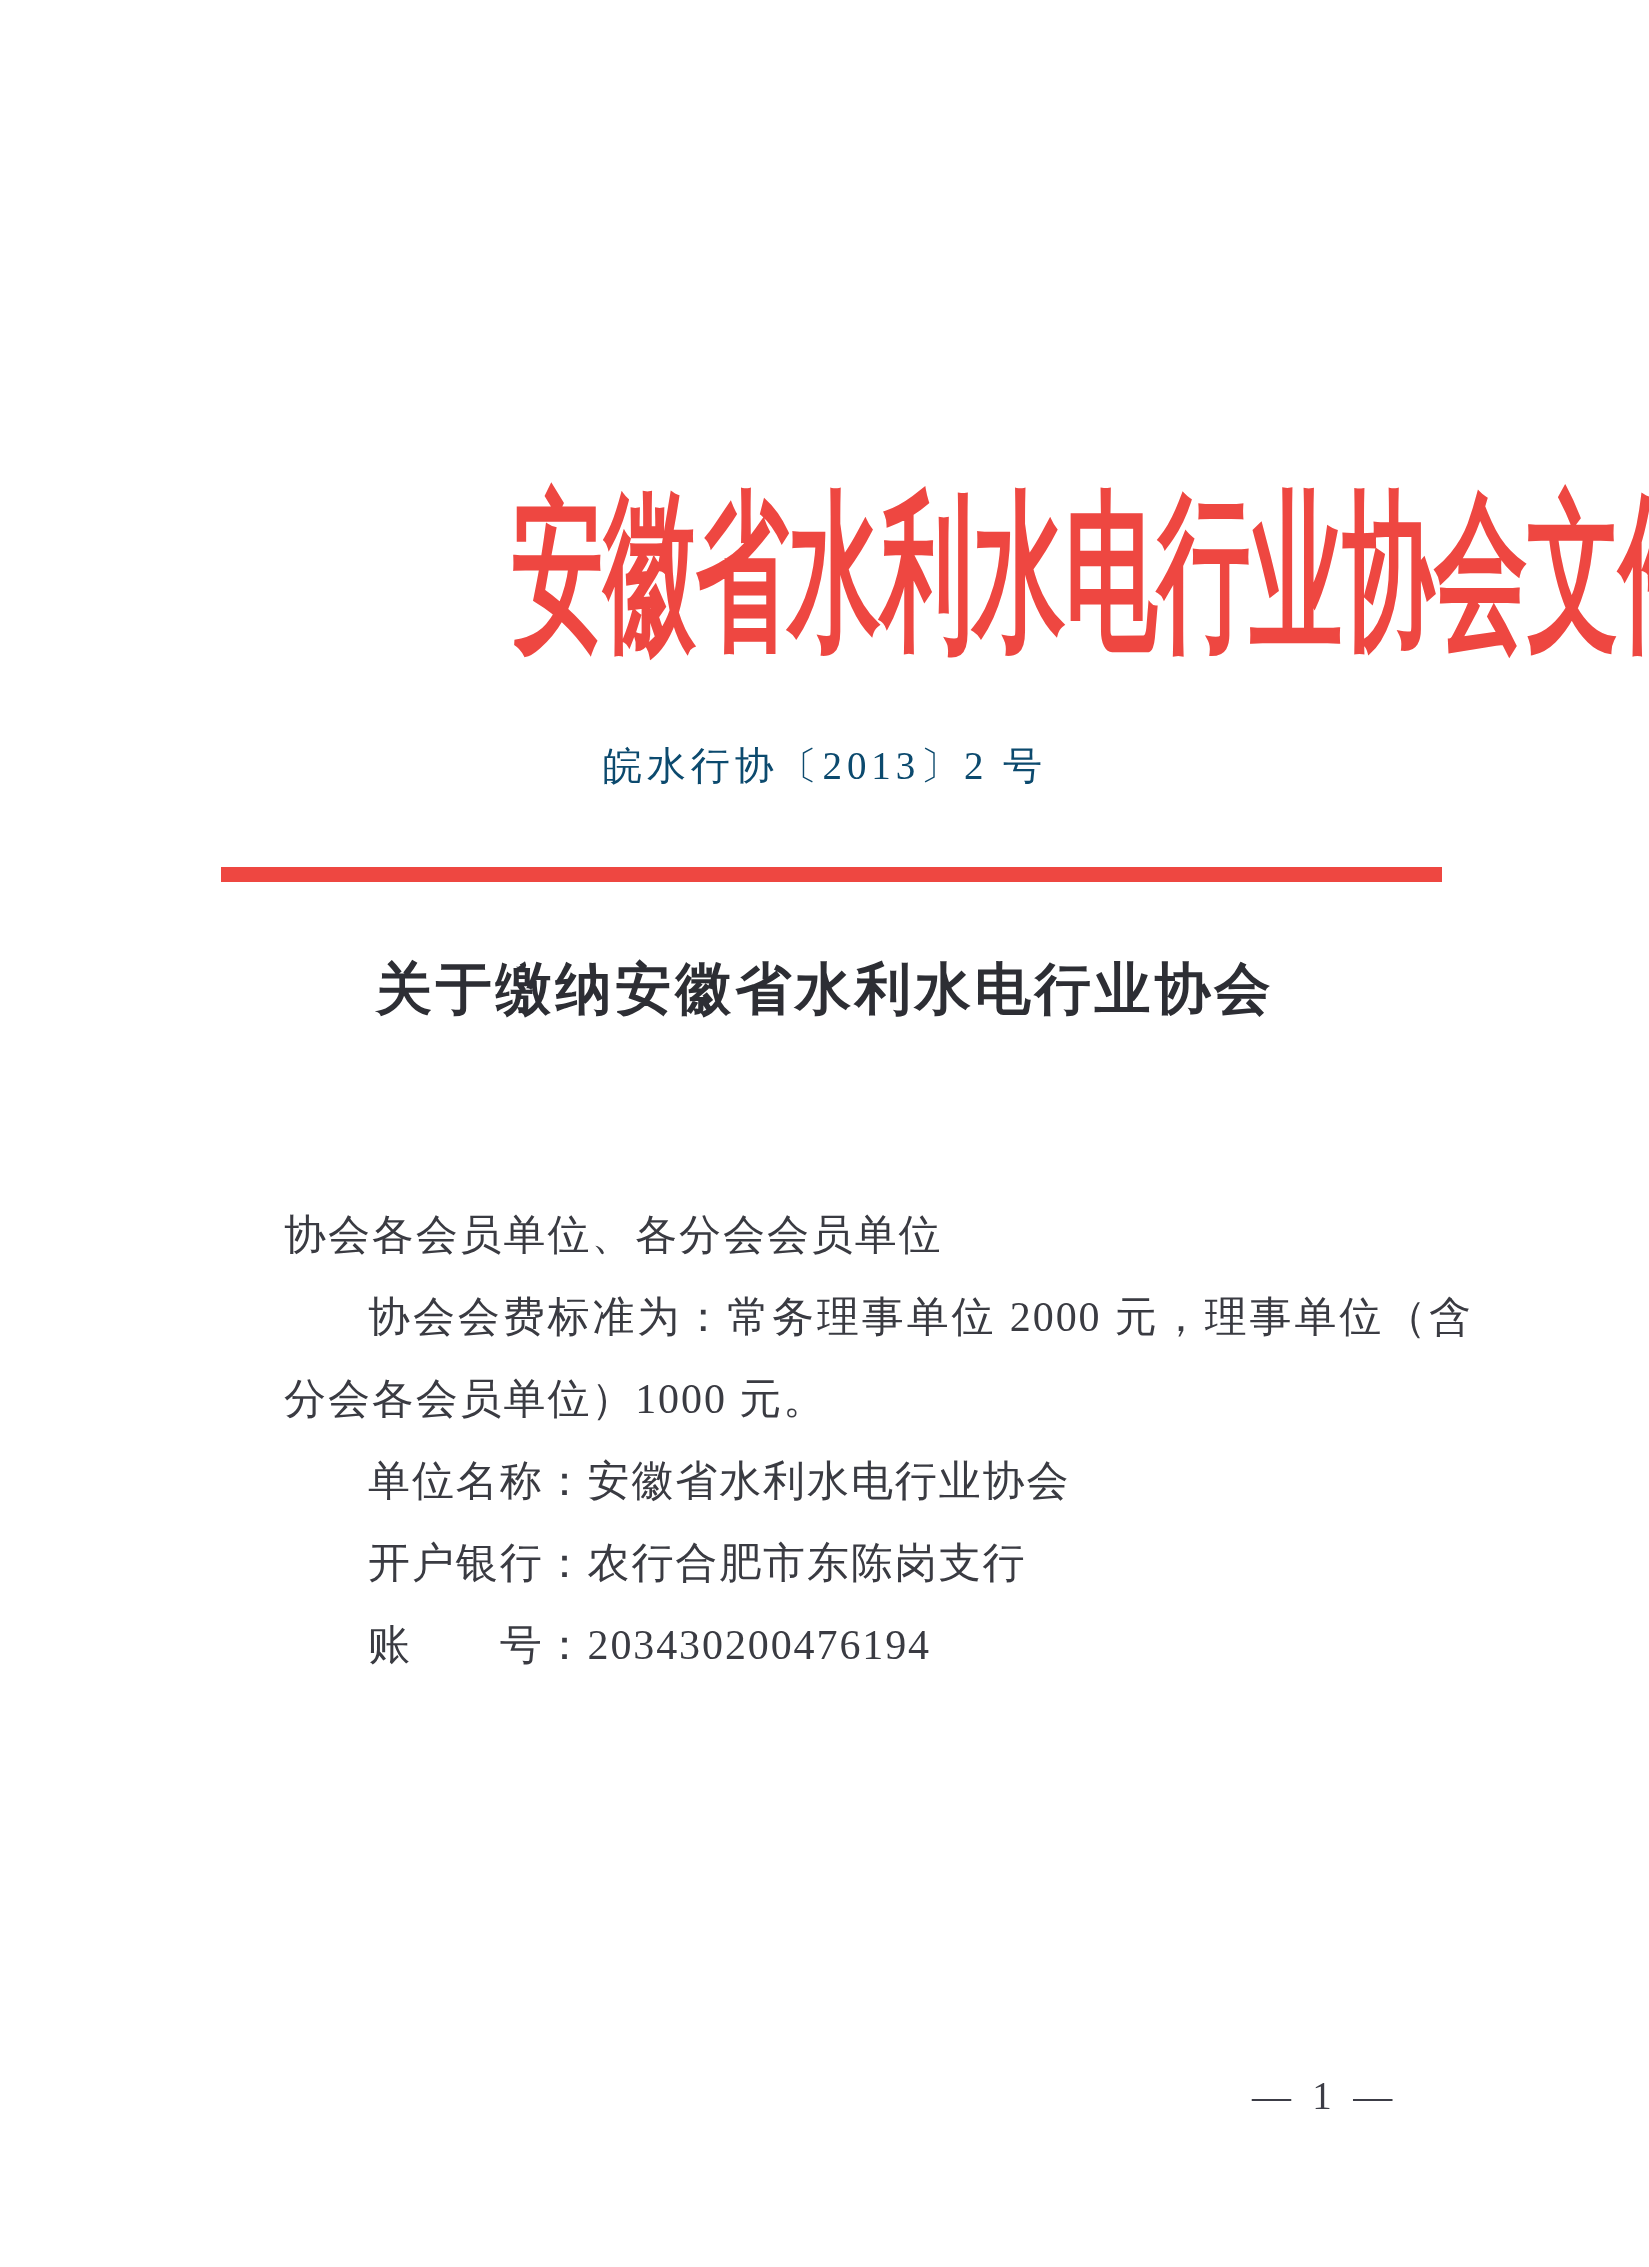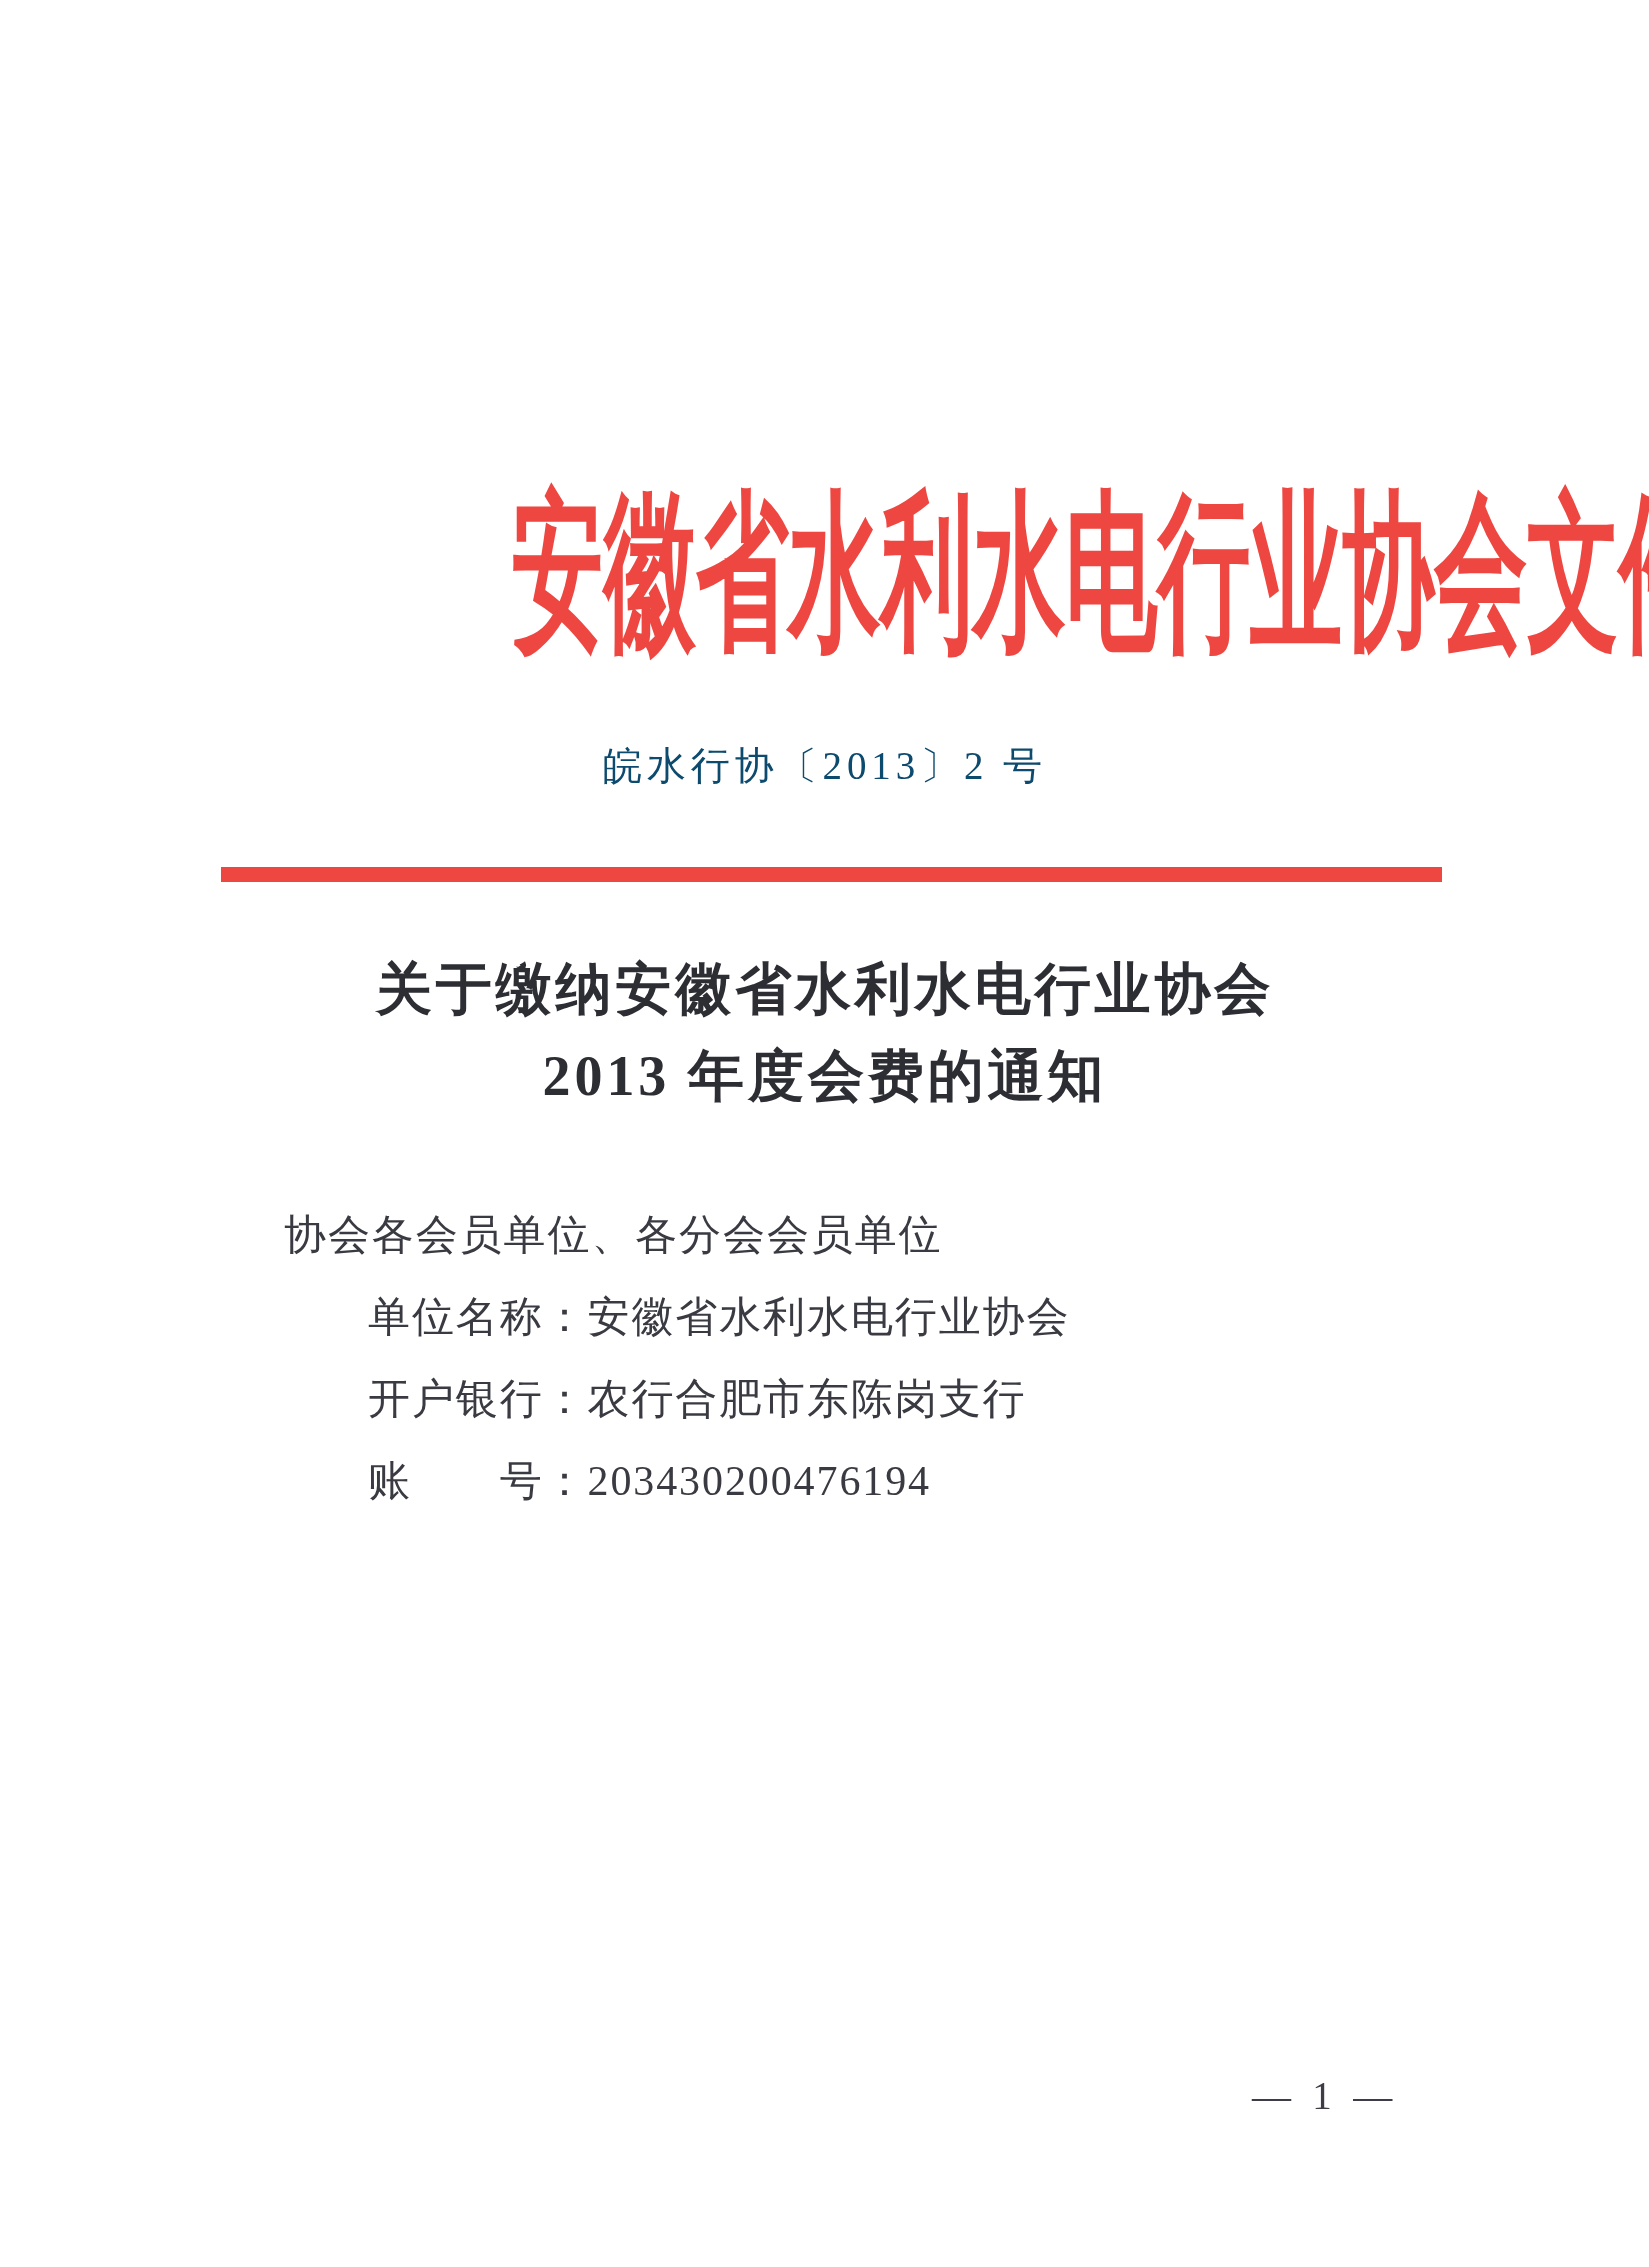--- a/index.html
+++ b/index.html
@@ -109,25 +109,25 @@
   <div class="masthead">
     <span class="masthead-inner">安徽省水利水电行业协会文件</span>
   </div>
 
   <div class="doc-number">皖水行协〔2013〕2 号</div>
 
   <div class="red-rule"></div>
 
   <div class="doc-title">
     <div>关于缴纳安徽省水利水电行业协会</div>
-    <div>2013 年度会费的通知</div>
   </div>
 
   <div class="body-text">
     <p>协会各会员单位、各分会会员单位</p>
+    <p class="indent">协会会费标准为：常务理事单位 2000 元，理事单位（含分会各会员单位）1000 元。</p>
     <p class="bank-line">单位名称：安徽省水利水电行业协会</p>
     <p class="bank-line">开户银行：农行合肥市东陈岗支行</p>
     <p class="bank-line">账　　号：203430200476194</p>
   </div>
 
   <div class="page-number">— 1 —</div>
 
 </div>
 
 

